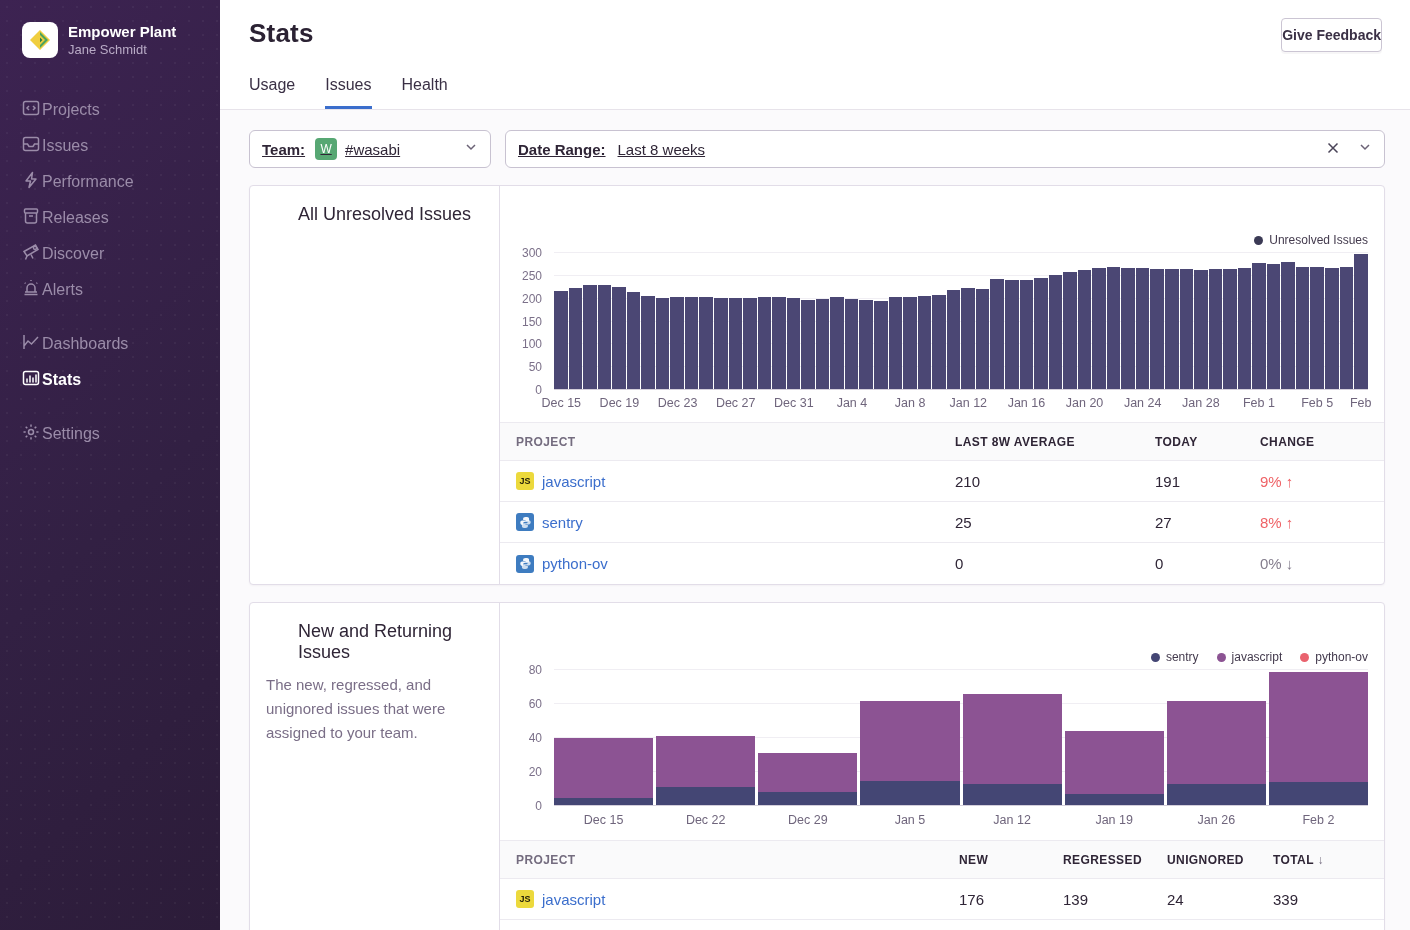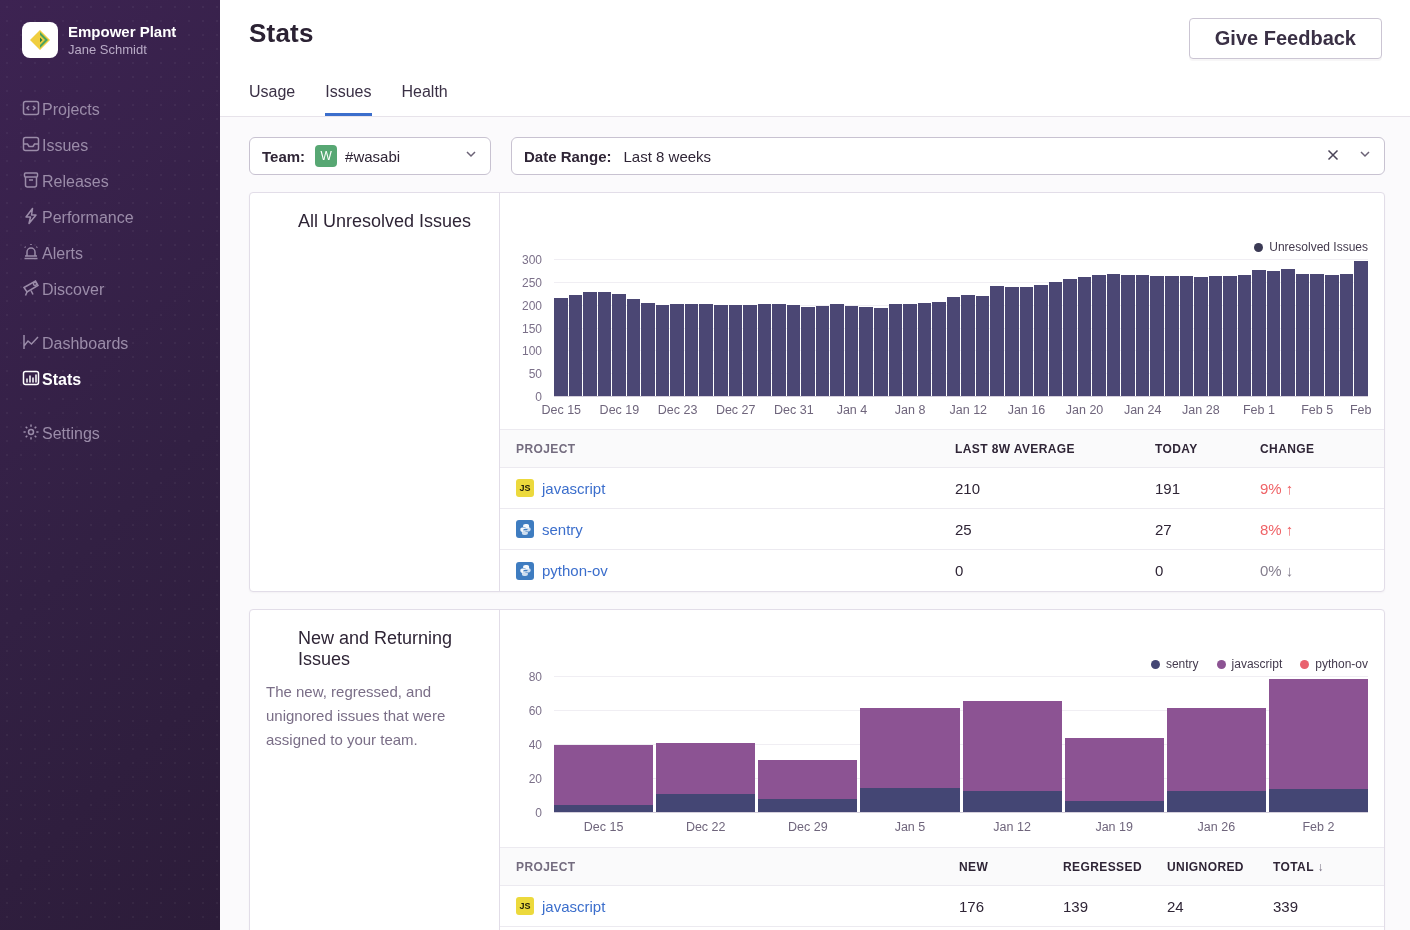--- a/index.html
+++ b/index.html
@@ -24,31 +24,31 @@
   .nav-item svg { stroke:#9b8ca9; }
   .nav-item.active { color:#fff; font-weight:bold; }
   .nav-item.active svg { stroke:#fff; }
 
   
   .main { margin-left:220px; }
   .header { background:#fff; padding:18px 28px 0 29px; border-bottom:1px solid #e7e3ea; }
   .header-top { display:flex; justify-content:space-between; align-items:flex-start; }
   .page-title { font-size:26px; font-weight:bold; color:#2b2233; letter-spacing:.2px; }
   .feedback-btn { background:#fff; border:1px solid #cbc5d3; border-radius:4px;
-    padding:8px 25px; font-size:20px; font-weight:bold; color:#3a3045; cursor:pointer;
+    padding:8px 0; font-size:14px; font-weight:bold; color:#3a3045; cursor:pointer;
     box-shadow:0 2px 0 rgba(43,34,51,.04); font-family:inherit; }
   .tabs { display:flex; gap:30px; margin-top:24px; }
   .tab { font-size:16px; color:#3a3045; padding-bottom:12px; cursor:pointer;
     border-bottom:3px solid transparent; }
   .tab.active { border-bottom-color:#3b6ecc; }
 
   .content { padding:20px 25px 0 29px; }
 
   
-  .filters { display:flex; gap:20px; }
+  .filters { display:flex; gap:14px;text-decoration:underline; }
   .filter-box { background:#fff; border:1px solid #c8c2d1; border-radius:6px;
     height:38px; display:flex; align-items:center; padding:0 12px; cursor:pointer; }
   .team-box { width:242px; }
   .date-box { flex:1; }
   .filter-label { font-weight:bold; font-size:15px; }
   .team-avatar { width:22px; height:22px; border-radius:4px; background:#57a773;
     color:#fff; font-size:12px; display:flex; align-items:center; justify-content:center;
     margin:0 8px 0 10px; }
   .team-value { font-size:15px; }
   .spacer { flex:1; }
@@ -138,44 +138,44 @@
     </div>
     <div class="nav-item">
       <span><svg width="18" height="18" viewBox="0 0 18 18" fill="none" stroke-width="1.5">
             <rect x="1.5" y="2.5" width="15" height="13" rx="2"></rect>
             <path d="M1.5 9h4l1.5 2.5h4L12.5 9h4"></path>
           </svg></span>
       <span>Issues</span>
     </div>
     <div class="nav-item">
       <span><svg width="18" height="18" viewBox="0 0 18 18" fill="none" stroke-width="1.5">
+            <path d="M10.5 1.5L4 10h4.5L7 16.5 14 8H9.5l1-6.5z" stroke-linejoin="round"></path>
+          </svg></span>
+      <span>Performance</span>
+    </div>
+    <div class="nav-item">
+      <span><svg width="18" height="18" viewBox="0 0 18 18" fill="none" stroke-width="1.5">
             <rect x="2.5" y="2" width="13" height="4" rx="1"></rect>
             <path d="M3.5 6v8a2 2 0 002 2h7a2 2 0 002-2V6M7 9h4"></path>
           </svg></span>
       <span>Releases</span>
-    </div>
-    <div class="nav-item">
-      <span><svg width="18" height="18" viewBox="0 0 18 18" fill="none" stroke-width="1.5">
-            <path d="M10.5 1.5L4 10h4.5L7 16.5 14 8H9.5l1-6.5z" stroke-linejoin="round"></path>
-          </svg></span>
-      <span>Performance</span>
-    </div>
-    <div class="nav-item">
-      <span><svg width="18" height="18" viewBox="0 0 18 18" fill="none" stroke-width="1.5">
-            <path d="M5 13V9a4 4 0 018 0v4M2.5 15.5h13M3 13h12M9 2V1M3.5 4.5L2.8 3.8M14.5 4.5l.7-.7"></path>
-          </svg></span>
-      <span>Alerts</span>
     </div>
     <div class="nav-item">
       <span><svg width="18" height="18" viewBox="0 0 18 18" fill="none" stroke-width="1.5">
             <path d="M2 8.5L13.5 2l2.5 4.5L5 13z"></path>
             <path d="M5 13l-1.5 3.5M9 11.5l2 4"></path>
             <circle cx="13" cy="4.8" r="1.6"></circle>
           </svg></span>
       <span>Discover</span>
+    </div>
+    <div class="nav-item">
+      <span><svg width="18" height="18" viewBox="0 0 18 18" fill="none" stroke-width="1.5">
+            <path d="M5 13V9a4 4 0 018 0v4M2.5 15.5h13M3 13h12M9 2V1M3.5 4.5L2.8 3.8M14.5 4.5l.7-.7"></path>
+          </svg></span>
+      <span>Alerts</span>
     </div>
 
     <div class="nav-gap"></div>
 
     <div class="nav-item">
       <span><svg width="18" height="18" viewBox="0 0 18 18" fill="none" stroke-width="1.5">
             <path d="M2 2v14M2 13l4-5 3.5 3L16 4"></path>
           </svg></span>
       <span>Dashboards</span>
     </div>

